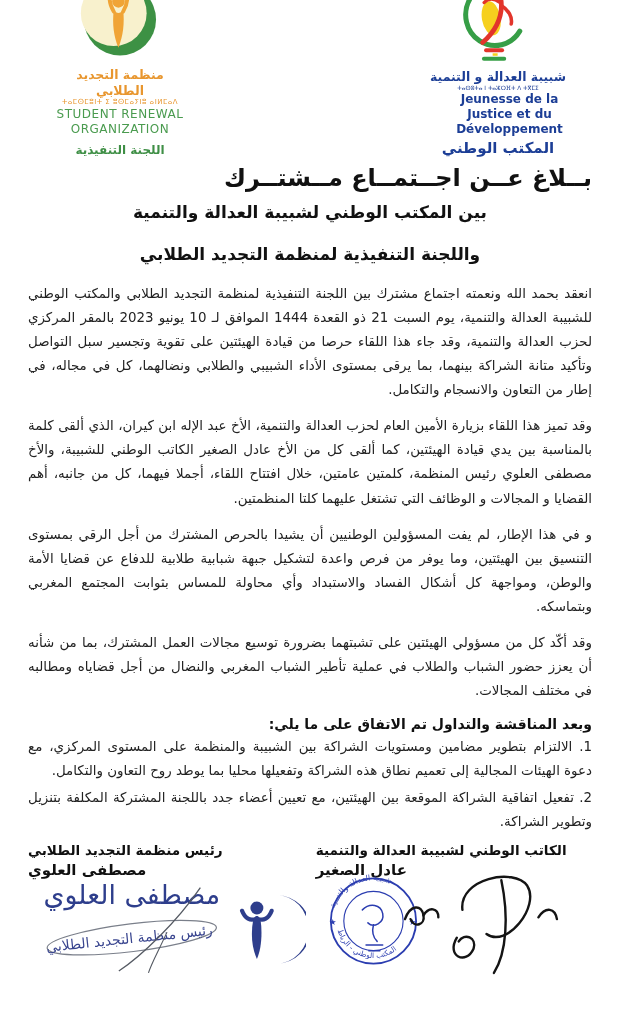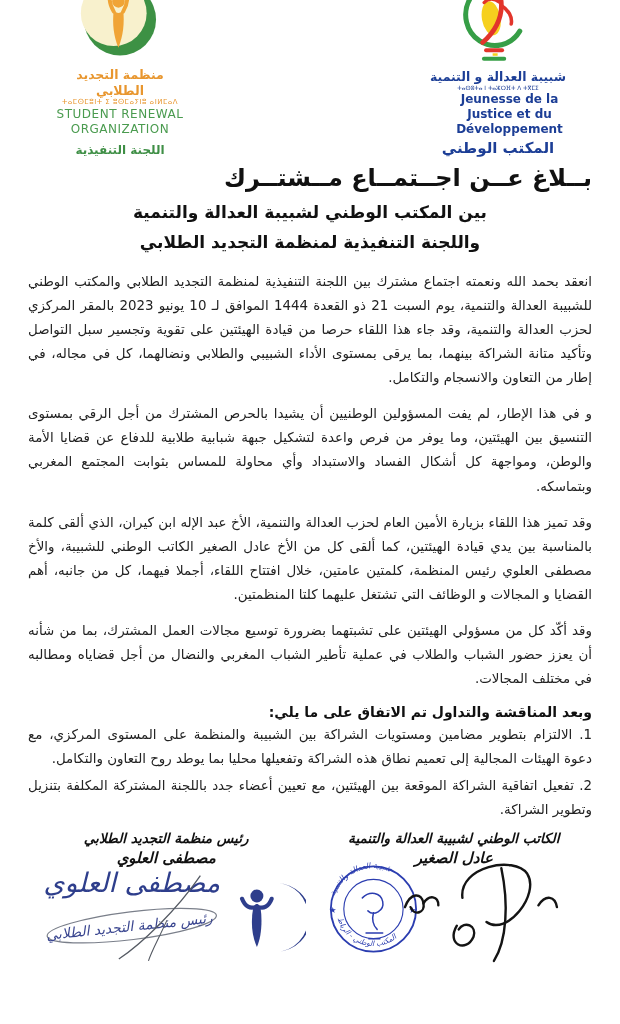--- a/index.html
+++ b/index.html
@@ -33,21 +33,21 @@
   .title-sub  { font-size: 17px; font-weight: bold; color: #111; line-height: 1.75; margin-top: 6px; }
 
   
   .body-text { margin-top: 12px; }
   .body-text p { font-size: 13.4px; line-height: 1.8; text-align: justify; color: #222; margin-bottom: 12px; }
   .agreement-heading { font-size: 14px; font-weight: bold; color: #101010; margin-bottom: 3px; }
   .agreement-item { margin-bottom: 3px !important; }
 
   
   .signatures { display: flex; direction: ltr; justify-content: space-between; margin-top: 8px; }
-  .sig-col { width: 49%; text-align: center; font-style: italic; }
+  .sig-col { width: 49%; text-align: left; }
   .sig-title { font-size: 13.6px; font-weight: bold; color: #101010; }
   .sig-name  { font-size: 15px; font-weight: bold; color: #101010; margin-top: 3px; }
   .sig-art { margin-top: -12px; }
 </style>
 </head>
 <body>
 
 <main class="page">
 
   <div class="header">
@@ -82,27 +82,27 @@
       <div class="jdy-ar">شبيبة العدالة و التنمية</div>
       <div class="jdy-tif">ⵜⴰⵙⵓⵜⴰ ⵏ ⵜⴰⵣⵔⴼⵜ ⴷ ⵜⴳⵎⵉ</div>
       <div class="jdy-fr">Jeunesse de la Justice et du Développement</div>
       <div class="jdy-office">المكتب الوطني</div>
     </div>
   </div>
 
   <div class="title-block">
     <div class="title-main">بــلاغ عــن اجــتمــاع مــشتــرك</div>
     <div class="title-sub">بين المكتب الوطني لشبيبة العدالة والتنمية</div>
-    <div class="title-sub" style="margin-top:0;">واللجنة التنفيذية لمنظمة التجديد الطلابي</div>
+    <div class="title-sub" style="margin-top:12px;">واللجنة التنفيذية لمنظمة التجديد الطلابي</div>
   </div>
 
   <div class="body-text">
     <p>انعقد بحمد الله ونعمته اجتماع مشترك بين اللجنة التنفيذية لمنظمة التجديد الطلابي والمكتب الوطني للشبيبة العدالة والتنمية، يوم السبت 21 ذو القعدة 1444 الموافق لـ 10 يونيو  2023 بالمقر المركزي لحزب العدالة والتنمية، وقد جاء هذا اللقاء حرصا من قيادة الهيئتين على تقوية وتجسير سبل التواصل وتأكيد متانة الشراكة بينهما، بما يرقى بمستوى الأداء الشبيبي والطلابي ونضالهما، كل في مجاله، في إطار من التعاون والانسجام والتكامل.</p>
+    <p>وقد تميز هذا اللقاء بزيارة الأمين العام لحزب العدالة والتنمية، الأخ عبد الإله ابن كيران، الذي ألقى كلمة بالمناسبة بين يدي قيادة الهيئتين، كما ألقى كل من الأخ عادل الصغير الكاتب الوطني للشبيبة، والأخ مصطفى العلوي رئيس المنظمة، كلمتين عامتين،  خلال افتتاح اللقاء، أجملا فيهما، كل من جانبه، أهم القضايا و المجالات و الوظائف التي تشتغل عليهما كلتا المنظمتين.</p>
     <p>و في هذا الإطار، لم يفت المسؤولين الوطنيين أن يشيدا  بالحرص المشترك من أجل الرقي بمستوى التنسيق بين الهيئتين، وما يوفر من فرص واعدة لتشكيل جبهة شبابية طلابية للدفاع عن قضايا الأمة والوطن، ومواجهة كل أشكال الفساد والاستبداد وأي محاولة للمساس بثوابت المجتمع المغربي وبتماسكه.</p>
-    <p>وقد تميز هذا اللقاء بزيارة الأمين العام لحزب العدالة والتنمية، الأخ عبد الإله ابن كيران، الذي ألقى كلمة بالمناسبة بين يدي قيادة الهيئتين، كما ألقى كل من الأخ عادل الصغير الكاتب الوطني للشبيبة، والأخ مصطفى العلوي رئيس المنظمة، كلمتين عامتين،  خلال افتتاح اللقاء، أجملا فيهما، كل من جانبه، أهم القضايا و المجالات و الوظائف التي تشتغل عليهما كلتا المنظمتين.</p>
     <p>وقد أكّد كل من مسؤولي الهيئتين على تشبتهما بضرورة توسيع مجالات العمل المشترك، بما من شأنه أن يعزز حضور الشباب والطلاب في عملية تأطير الشباب المغربي والنضال من أجل قضاياه ومطالبه في مختلف المجالات.</p>
     <div class="agreement-heading">وبعد المناقشة والتداول تم الاتفاق على ما يلي:</div>
     <p class="agreement-item">1. الالتزام بتطوير مضامين ومستويات الشراكة بين الشبيبة والمنظمة على المستوى المركزي، مع دعوة الهيئات المجالية إلى تعميم نطاق هذه الشراكة وتفعيلها محليا بما يوطد روح التعاون والتكامل.</p>
     <p class="agreement-item">2. تفعيل اتفاقية الشراكة الموقعة بين الهيئتين، مع تعيين أعضاء جدد باللجنة المشتركة المكلفة بتنزيل وتطوير الشراكة.</p>
   </div>
 
   <div class="signatures">
 
     <div class="sig-col">
       <div class="sig-title">رئيس منظمة التجديد الطلابي</div>

